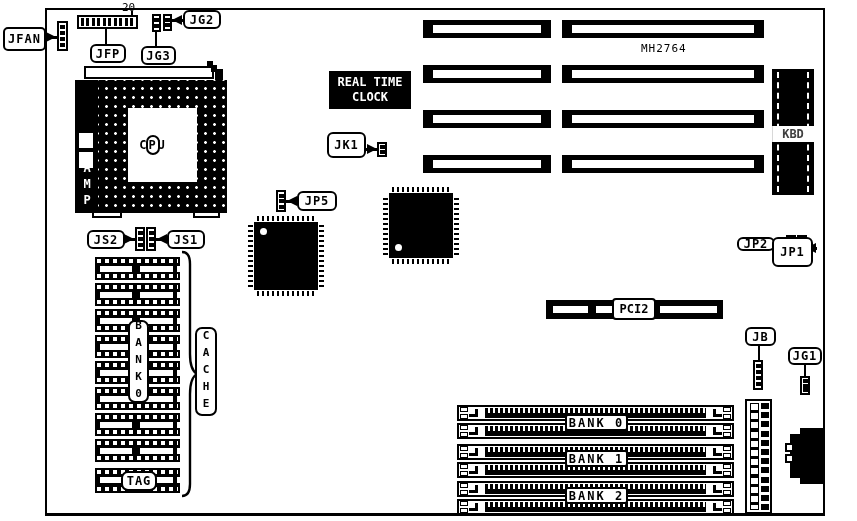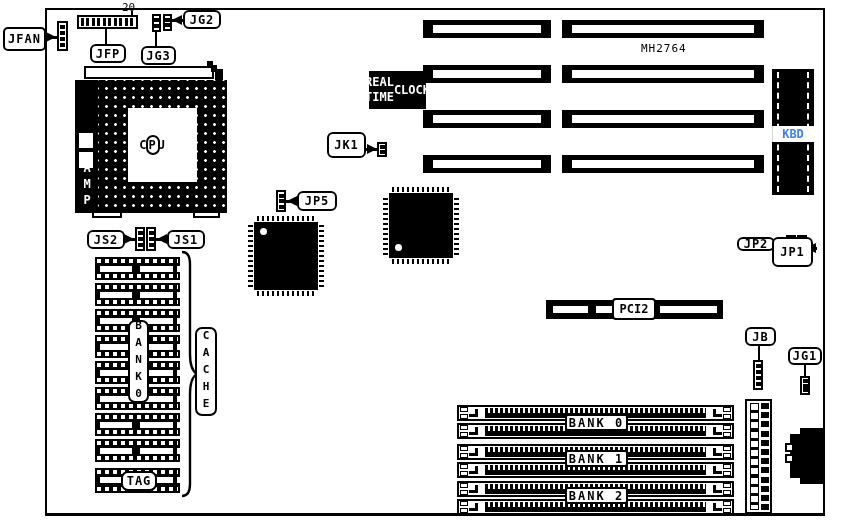--- a/index.html
+++ b/index.html
@@ -152,23 +152,23 @@
     <span>CPU</span>
   </div>
 
   <div class="abs" style="left:75px; top:80px; width:23px; height:133px; background:#000; border:2px solid #000; z-index:3;">
     <div style="position:absolute; left:2px; top:51px; width:14px; height:15px; background:#fff;"></div>
     <div style="position:absolute; left:2px; top:70px; width:14px; height:16px; background:#fff;"></div>
     <div style="position:absolute; left:3px; bottom:2px; color:#fff; font:bold 12px 'DejaVu Sans Mono',monospace;
                 writing-mode:vertical-rl; text-orientation:upright; letter-spacing:2px;">AMP</div>
   </div>
 
-  <div class="abs" style="left:329px; top:71px; width:57px; height:38px; background:#000; color:#fff;
-              display:flex; flex-direction:row; align-items:center; justify-content:center;
-              font:bold 12px 'DejaVu Sans Mono',monospace; line-height:1.25; text-align:center;margin-left:40px;">
+  <div class="abs" style="left:329px; top:71px; width:82px; height:38px; background:#000; color:#fff;
+              display:flex; flex-direction:column; align-items:center; justify-content:center;
+              font:bold 12px 'DejaVu Sans Mono',monospace; line-height:1.25; text-align:center;">
     <span>REAL TIME</span>
     <span>CLOCK</span>
   </div>
 
   <div class="box" style="left:327px; top:124px; width:39px; height:26px;margin-top:8px;">
     <span>JK1</span>
   </div>
   <div class="line" style="left:365px; top:148px; width:13px; height:3px;"></div>
   <div class="wr" style="left:367px; top:144px;"></div>
   <div class="hdr" style="left:377px; top:142px; width:10px; height:15px;">
@@ -226,21 +226,21 @@
       <div class="slot"></div>
     </div>
   <div class="isa" style="left:562px; top:155px; width:202px;">
       <div class="slot"></div>
     </div>
   <div class="smalltext" style="left:641px; top:42px; letter-spacing:1px;">MH2764</div>
 
   <div class="abs" style="left:772px; top:69px; width:42px; height:126px; background:#000; z-index:4;">
     <div style="position:absolute; left:5px; top:3px; bottom:3px; width:0; border-left:2px dashed #fff;"></div>
     <div style="position:absolute; right:5px; top:3px; bottom:3px; width:0; border-left:2px dashed #fff;"></div>
-    <div style="position:absolute; left:50%; top:57px; transform:translateX(-50%); background:#fff; color:#3b82f6;
+    <div style="position:absolute; left:50%; top:57px; transform:translateX(-50%); background:#fff; color:#404040;
                 font:bold 12px 'DejaVu Sans Mono',monospace; padding:1px 10px;">KBD</div>
   </div>
 
   <div class="box" style="left:737px; top:237px; width:38px; height:14px;">
     <span>JP2</span>
   </div>
   <div class="line" style="left:774px; top:247px; width:12px; height:3px;"></div>
   <div class="wr" style="left:774px; top:243px;"></div>
   <div class="hdr" style="left:786px; top:235px; width:10px; height:28px;">
     <span class="pin"></span>

